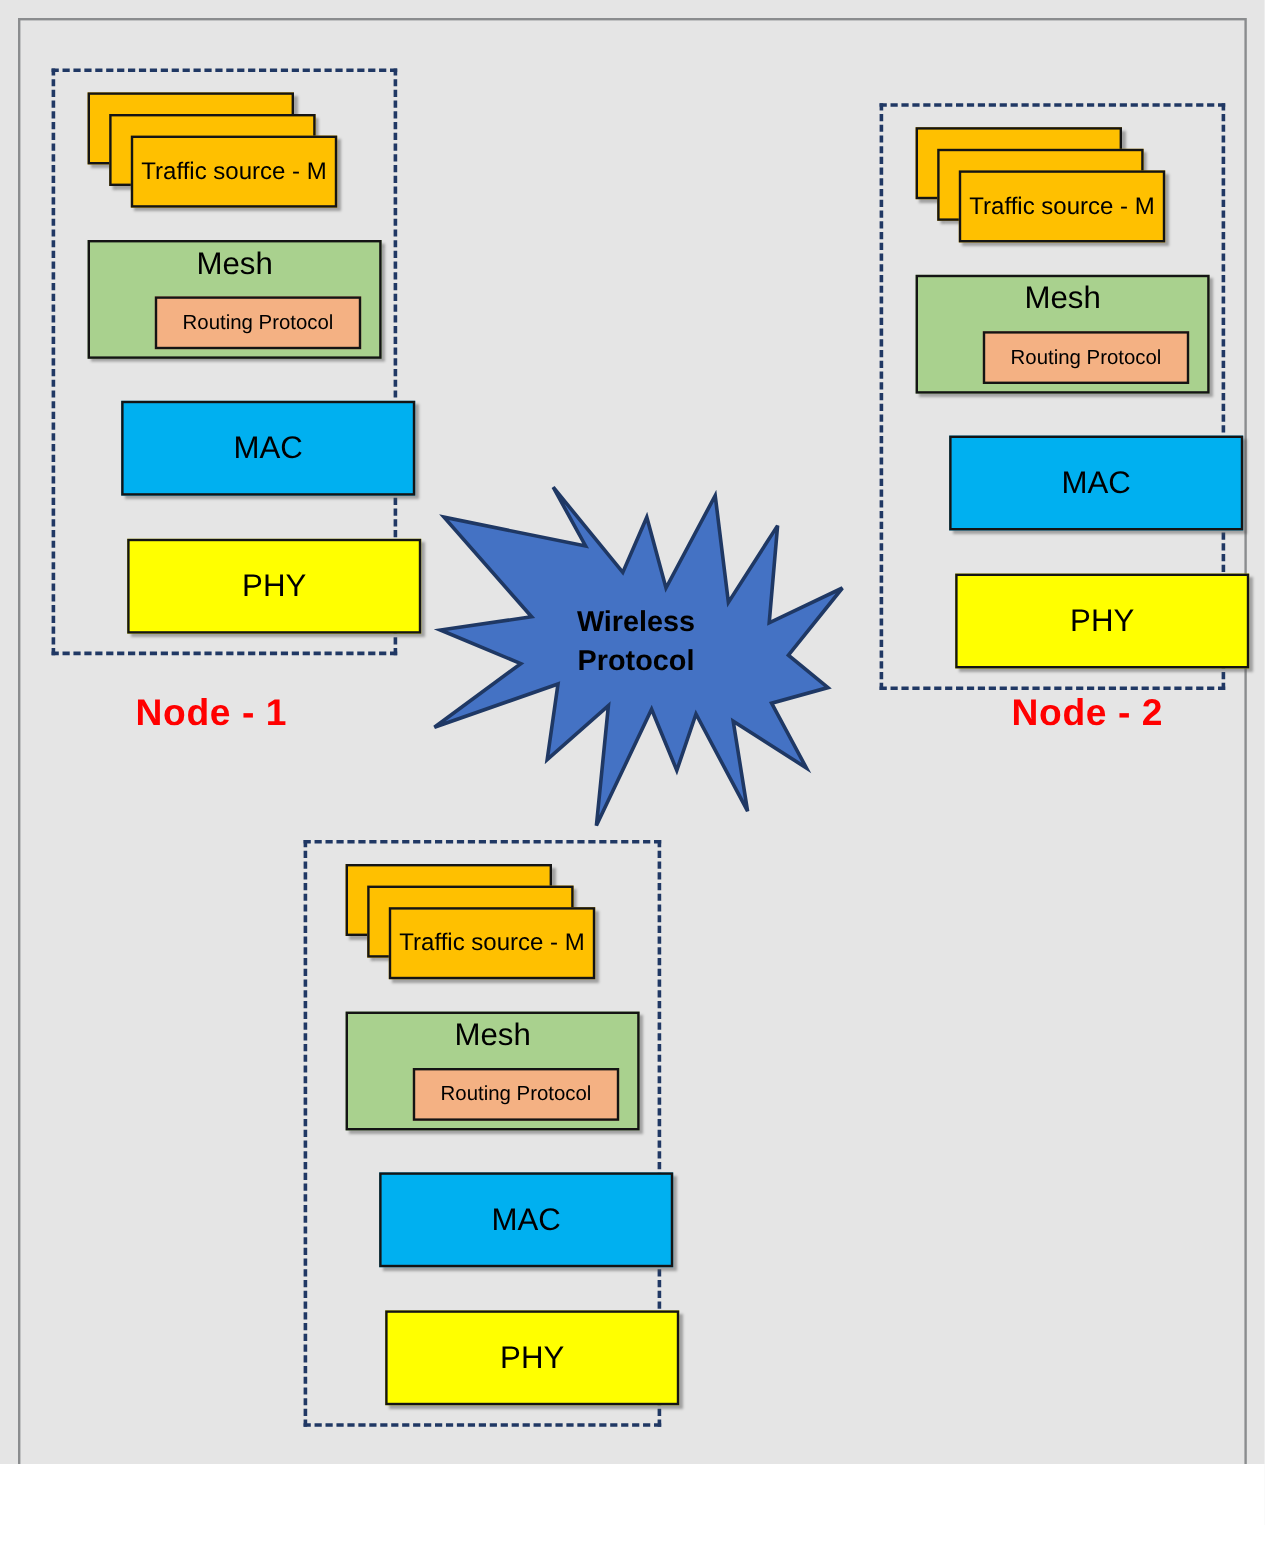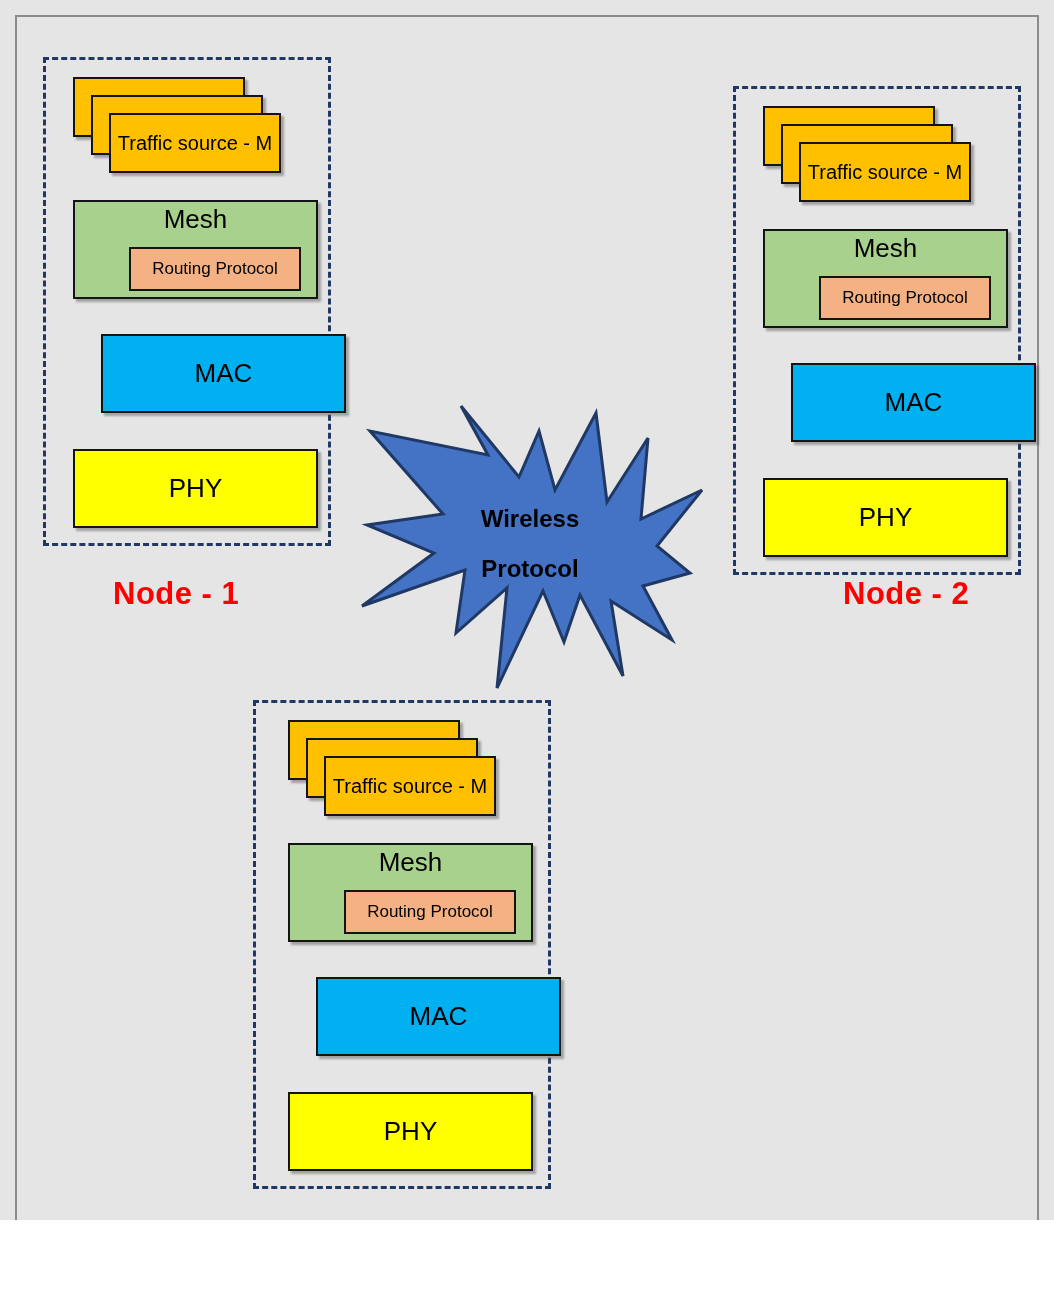--- a/index.html
+++ b/index.html
@@ -65,21 +65,21 @@
     font-size: 26px;
     color: #000000;
     font-family: "Liberation Sans", sans-serif;
     line-height: 1.05;
     padding-top: 4px;
     pointer-events: none;
   }
 
   .layer-mesh  { background: #a9d18e; }
   .layer-mac   { background: #00b0f0; margin-left: 28px; }
-  .layer-phy   { background: #ffff00; }
+  .layer-phy   { background: #ffff00; margin-left: 33px; }
 
   .layer-mac .layer-title,
   .layer-phy .layer-title {
     align-self: center;
     padding-top: 0;
   }
 
   
   .routing {
     position: absolute;
@@ -137,21 +137,20 @@
     align-items: center;
     justify-content: center;
     pointer-events: none;
   }
   .channel-line {
     font-size: 24px;
     font-weight: bold;
     color: #000000;
     font-family: "Liberation Sans", sans-serif;
     line-height: 1.35;
-    margin-top: 18px;
   }
 </style>
 </head>
 <body>
 
 <div id="canvas">
 
   <div class="page-frame"></div>
 
   <div class="node" style="left:43px; top:57px; width:288px; height:489px;">

